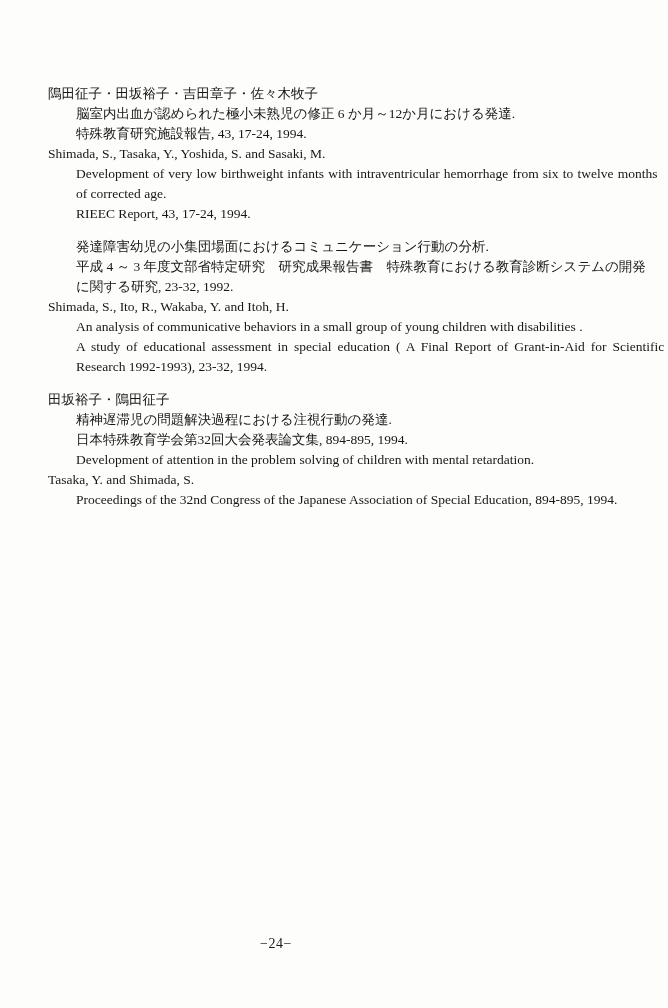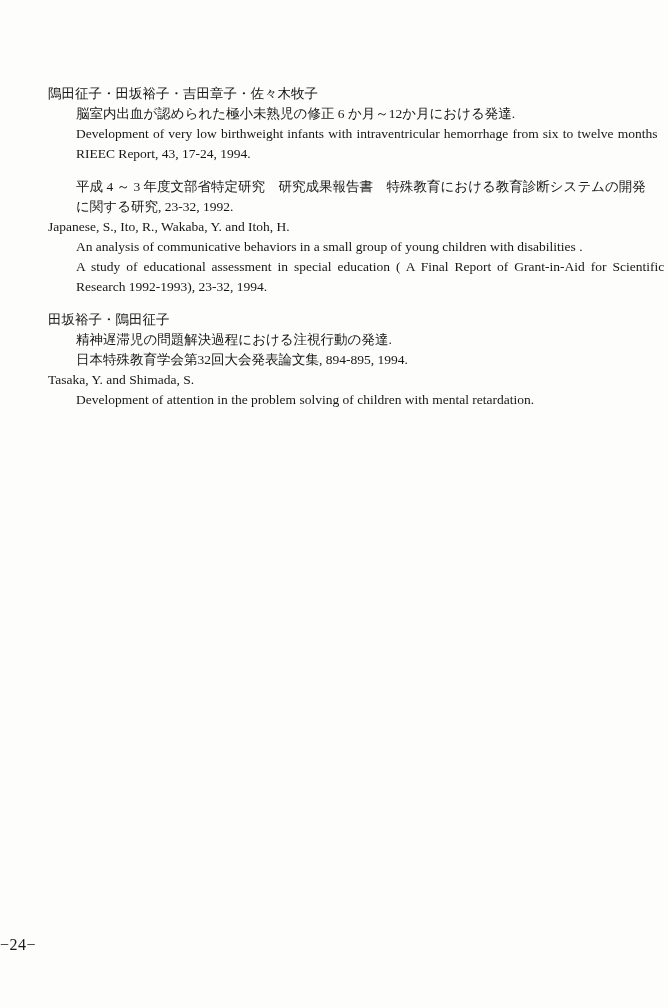--- a/index.html
+++ b/index.html
@@ -27,51 +27,57 @@
     line-height: 20px;
     font-size: 13.5px;
   }
   .indent { padding-left: 28px; }
   .wide { word-spacing: 2.6px; }
   .wide-sm { word-spacing: 0.8px; }
   .pageno {
     position: absolute;
     top: 936px; left: 0;
     width: 552px;
-    font-size: 16px;
+    text-align: center;
+    font-size: 14px;
     letter-spacing: 0.5px;
     color: #1a1a1a;
   }
 </style>
 </head>
 <body>
 
 <div class="page">
   <main class="content">
 
     <section class="entry">
       <p class="ln">隝田征子・田坂裕子・吉田章子・佐々木牧子</p>
       <p class="ln indent">脳室内出血が認められた極小未熟児の修正 6 か月～12か月における発達.</p>
+      <p class="ln indent">特殊教育研究施設報告, 43, 17-24, 1994.</p>
+      <p class="ln">Shimada, S., Tasaka, Y., Yoshida, S. and Sasaki, M.</p>
       <p class="ln indent wide-sm">Development of very low birthweight infants with intraventricular hemorrhage from six to twelve months</p>
+      <p class="ln indent">of corrected age.</p>
       <p class="ln indent">RIEEC Report, 43, 17-24, 1994.</p>
     </section>
 
     <section class="entry">
+      <p class="ln indent">発達障害幼児の小集団場面におけるコミュニケーション行動の分析.</p>
       <p class="ln indent">平成 4 ～ 3 年度文部省特定研究　研究成果報告書　特殊教育における教育診断システムの開発</p>
       <p class="ln indent">に関する研究, 23-32, 1992.</p>
-      <p class="ln">Japanese, S., Ito, R., Wakaba, Y. and Itoh, H.</p>
+      <p class="ln">Shimada, S., Ito, R., Wakaba, Y. and Itoh, H.</p>
       <p class="ln indent">An analysis of communicative behaviors in a small group of young children with disabilities .</p>
       <p class="ln indent wide">A study of educational assessment in special education ( A Final Report of Grant-in-Aid for Scientific</p>
       <p class="ln indent">Research 1992-1993), 23-32, 1994.</p>
     </section>
 
     <section class="entry">
       <p class="ln">田坂裕子・隝田征子</p>
       <p class="ln indent">精神遅滞児の問題解決過程における注視行動の発達.</p>
       <p class="ln indent">日本特殊教育学会第32回大会発表論文集, 894-895, 1994.</p>
+      <p class="ln indent">Development of attention in the problem solving of children with mental retardation.</p>
       <p class="ln">Tasaka, Y. and Shimada, S.</p>
-      <p class="ln indent">Development of attention in the problem solving of children with mental retardation.</p>
+      <p class="ln indent">Proceedings of the 32nd Congress of the Japanese Association of Special Education, 894-895, 1994.</p>
     </section>
 
   </main>
 
   <footer class="pageno">−24−</footer>
 </div>
 
 </body></html>

